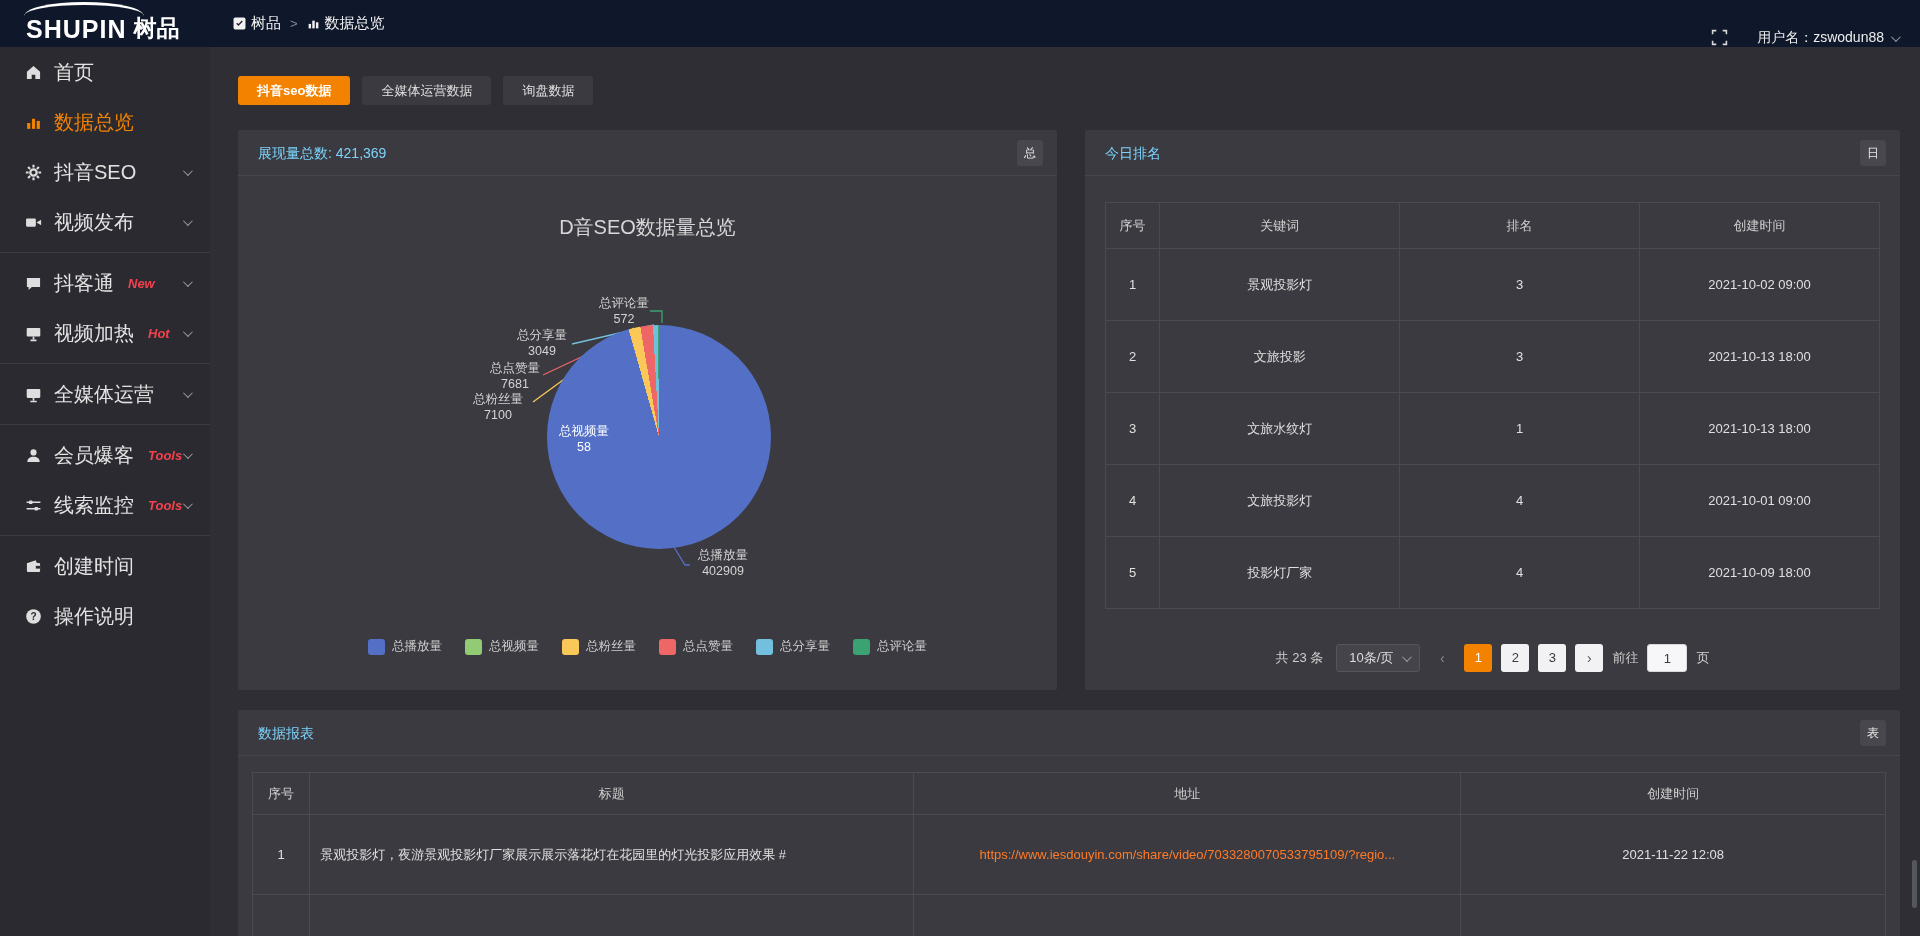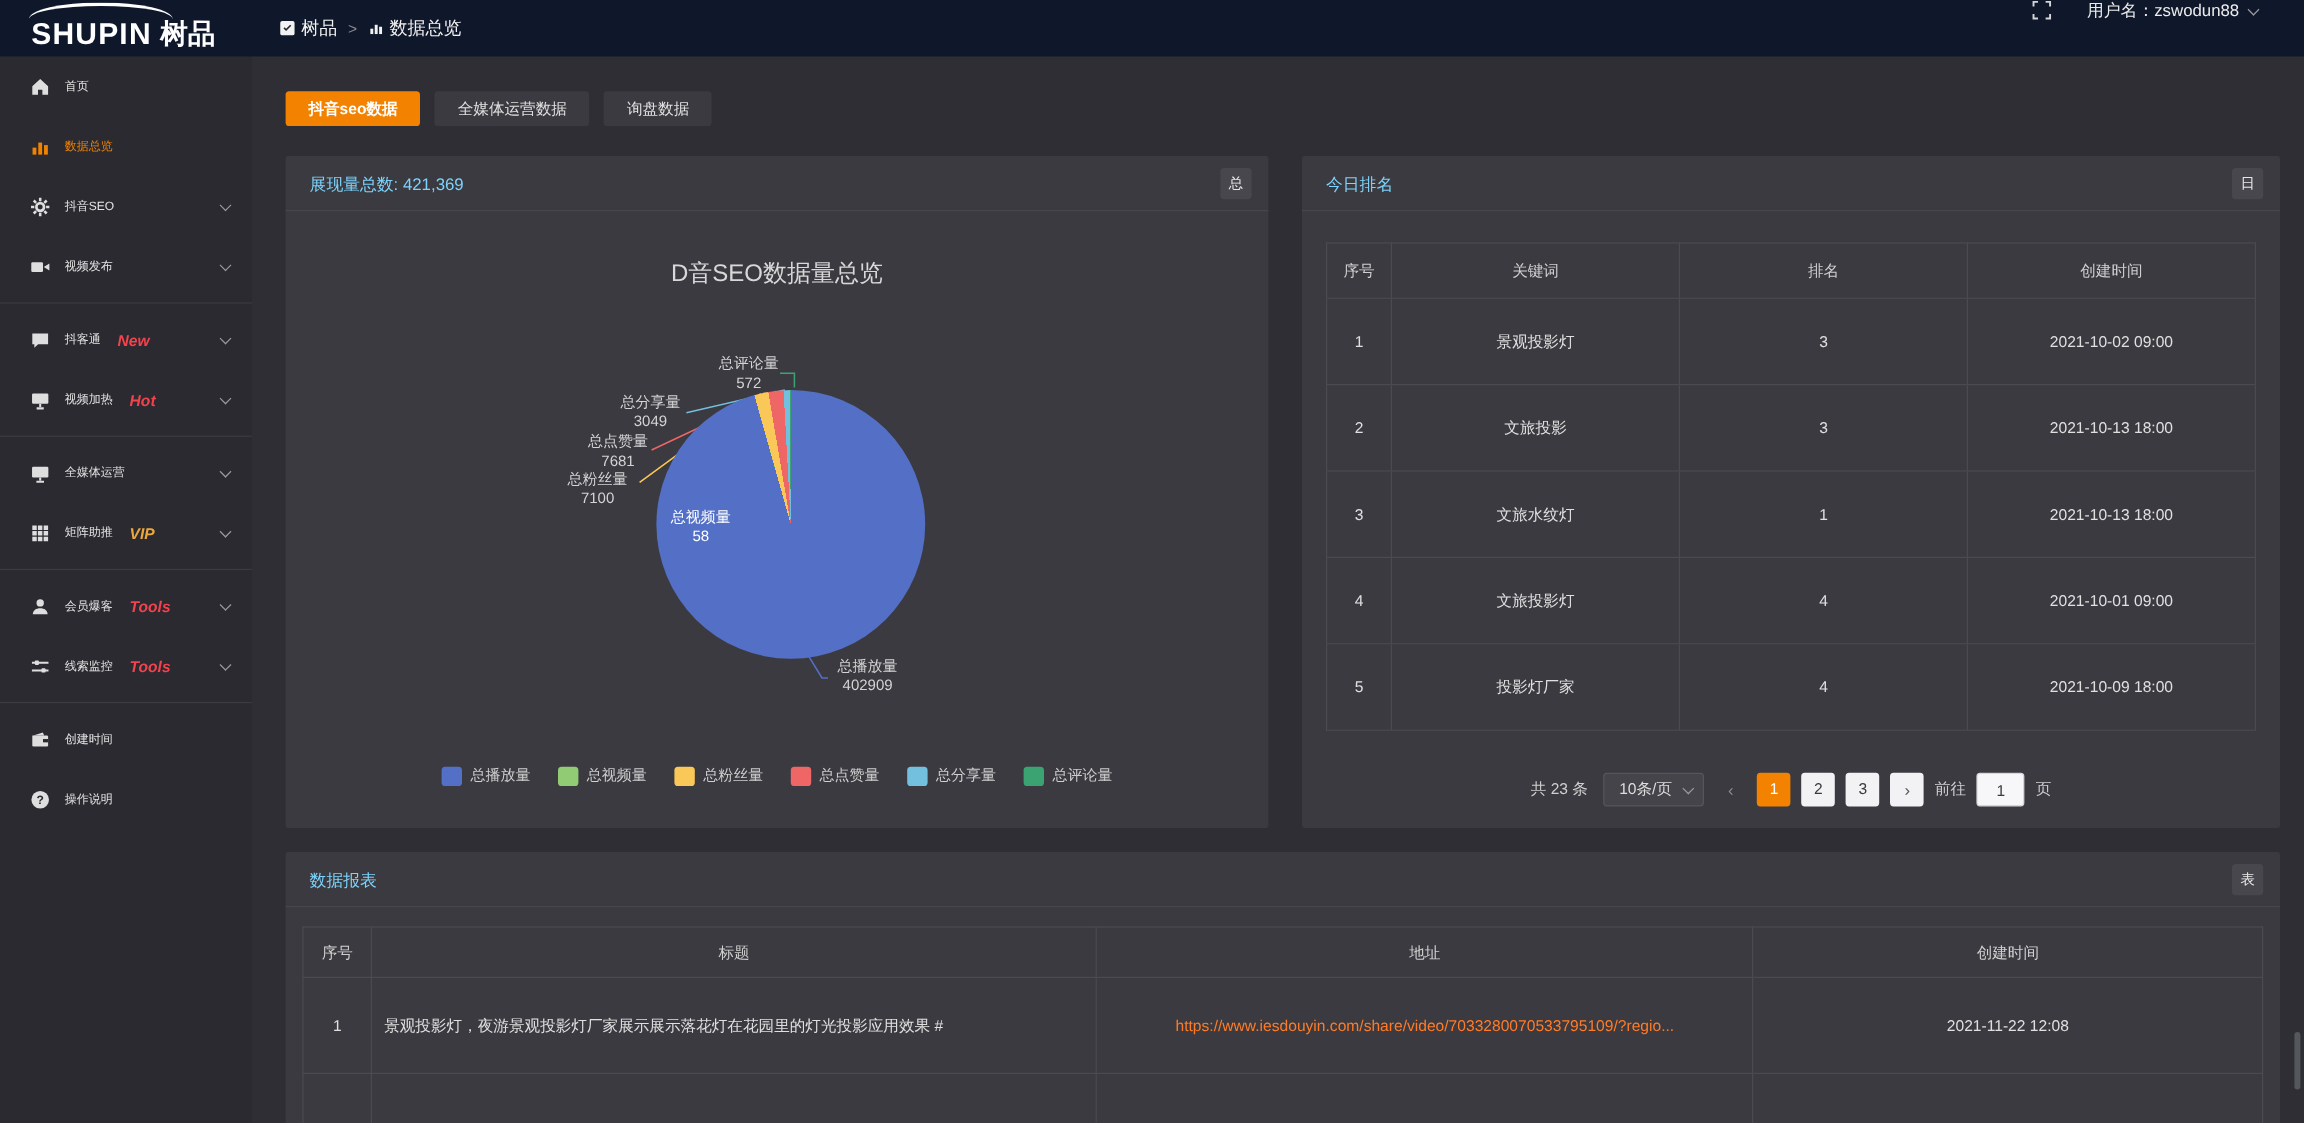--- a/index.html
+++ b/index.html
@@ -10,31 +10,31 @@
   .header { position:absolute; left:0; top:0; width:1920px; height:47px; background:#0f172a; z-index:20; }
   .logo { position:absolute; left:26px; top:6px; height:40px; display:flex; align-items:center; color:#fff; }
   .logo-arc { position:absolute; left:-2px; top:-4px; width:120px; height:14px;
     border-top:3px solid #fff; border-radius:50% 50% 0 0 / 100% 100% 0 0; }
   .logo-latin { font-size:25px; font-weight:800; letter-spacing:1px; margin-top:6px; }
   .logo-cjk { font-size:23px; font-weight:700; margin-left:7px; margin-top:4px; }
   .breadcrumb { position:absolute; left:233px; top:0; height:47px; display:flex; align-items:center; gap:9px; font-size:15px; color:#f2f2f2; }
   .crumb { display:flex; align-items:center; gap:5px; }
   .crumb svg { display:block; }
   .crumb-sep { color:#8a8a90; font-size:13px; }
-  .header-right { position:absolute; right:40px; top:0; height:47px; display:flex; align-items:flex-start; gap:28px; }
+  .header-right { position:absolute; right:22px; top:0; height:47px; display:flex; align-items:flex-end; gap:28px; }
   .fs-btn { width:18px; height:18px; color:#d6d6d6; cursor:pointer; }
   .user-box { display:flex; align-items:center; gap:7px; font-size:14px; color:#ececec; cursor:pointer; }
   .chev { display:inline-block; width:7px; height:7px; border-right:1.6px solid #9a9aa0; border-bottom:1.6px solid #9a9aa0; transform:rotate(45deg) translateY(-2px); }
 
   
   .sidebar { position:absolute; left:0; top:47px; width:210px; height:889px; background:#2a2a30; }
   .side-item { position:relative; height:50px; display:flex; align-items:center; padding-left:25px; cursor:pointer; color:#e3e3e3; }
   .side-icon { width:17px; height:17px; margin-right:12px; color:#dedede; flex:none; }
   .side-icon svg { width:17px; height:17px; display:block; }
-  .side-label { font-size:10px; }
+  .side-label { font-size:20px; }
   .side-badge { font-size:13px; font-weight:bold; font-style:italic; margin-left:14px; }
   .side-item.active, .side-item.active .side-icon { color:#f28200; }
   .side-item .chev { position:absolute; right:20px; }
   .side-divider { border-top:1px solid #3b3b43; margin:5px 0; }
 
   
   .tabs { position:absolute; left:238px; top:76px; display:flex; gap:12px; }
   .tab { height:29px; padding:0 19px; font-size:13px; border:none; border-radius:3px;
     background:#3a3a40; color:#e0e0e0; cursor:pointer; font-family:inherit; }
   .tab.active { background:#f28200; color:#fff; font-weight:bold; }
@@ -198,30 +198,20 @@
     </div>
     <div class="side-divider"></div>
     <div class="side-item">
       <span class="side-icon">
         <svg viewBox="0 0 16 16" fill="currentColor">
           <rect x="1.6" y="2.8" width="12.8" height="8.4" rx="1"></rect>
           <path fill="none" stroke="currentColor" stroke-width="1.6" d="M8 11.2v2.4M5 14.6h6"></path>
         </svg>
       </span>
       <span class="side-label">全媒体运营</span>
-      <span class="chev"></span>
-    </div>
-    <div class="side-item">
-      <span class="side-icon">
-        <svg viewBox="0 0 16 16" fill="currentColor">
-          <path d="M1.8 1.8h3.5v3.5H1.8zM6.2 1.8h3.5v3.5H6.2zM10.7 1.8h3.5v3.5h-3.5zM1.8 6.2h3.5v3.5H1.8zM6.2 6.2h3.5v3.5H6.2zM10.7 6.2h3.5v3.5h-3.5zM1.8 10.7h3.5v3.5H1.8zM6.2 10.7h3.5v3.5H6.2zM10.7 10.7h3.5v3.5h-3.5z"></path>
-        </svg>
-      </span>
-      <span class="side-label">矩阵助推</span>
-      <span class="side-badge" style="color:#eda83c">VIP</span>
       <span class="chev"></span>
     </div>
     <div class="side-divider"></div>
     <div class="side-item">
       <span class="side-icon">
         <svg viewBox="0 0 16 16" fill="currentColor">
           <circle cx="8" cy="5.1" r="2.9"></circle>
           <path d="M2.2 14c0-3.2 2.6-4.8 5.8-4.8s5.8 1.6 5.8 4.8z"></path>
         </svg>
       </span>

